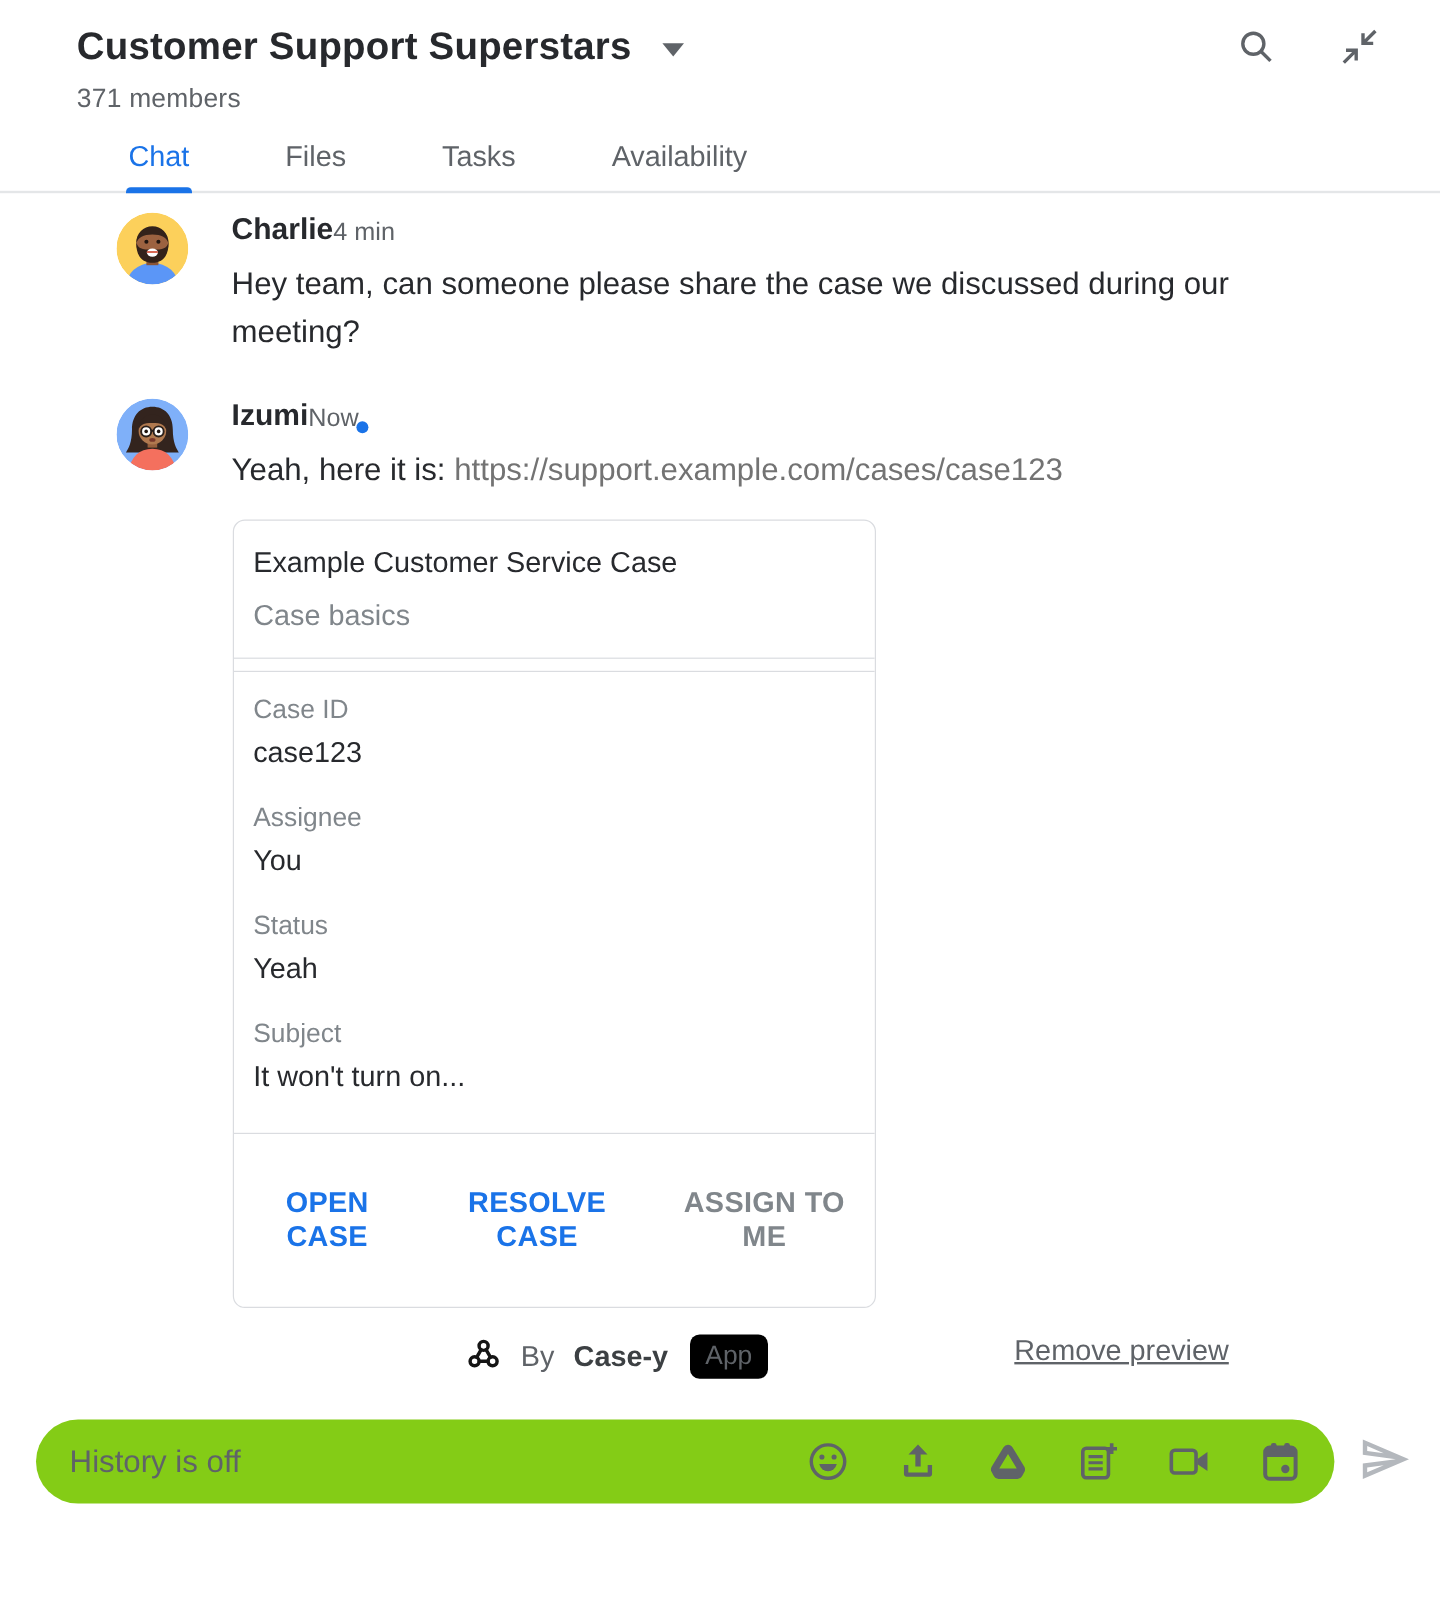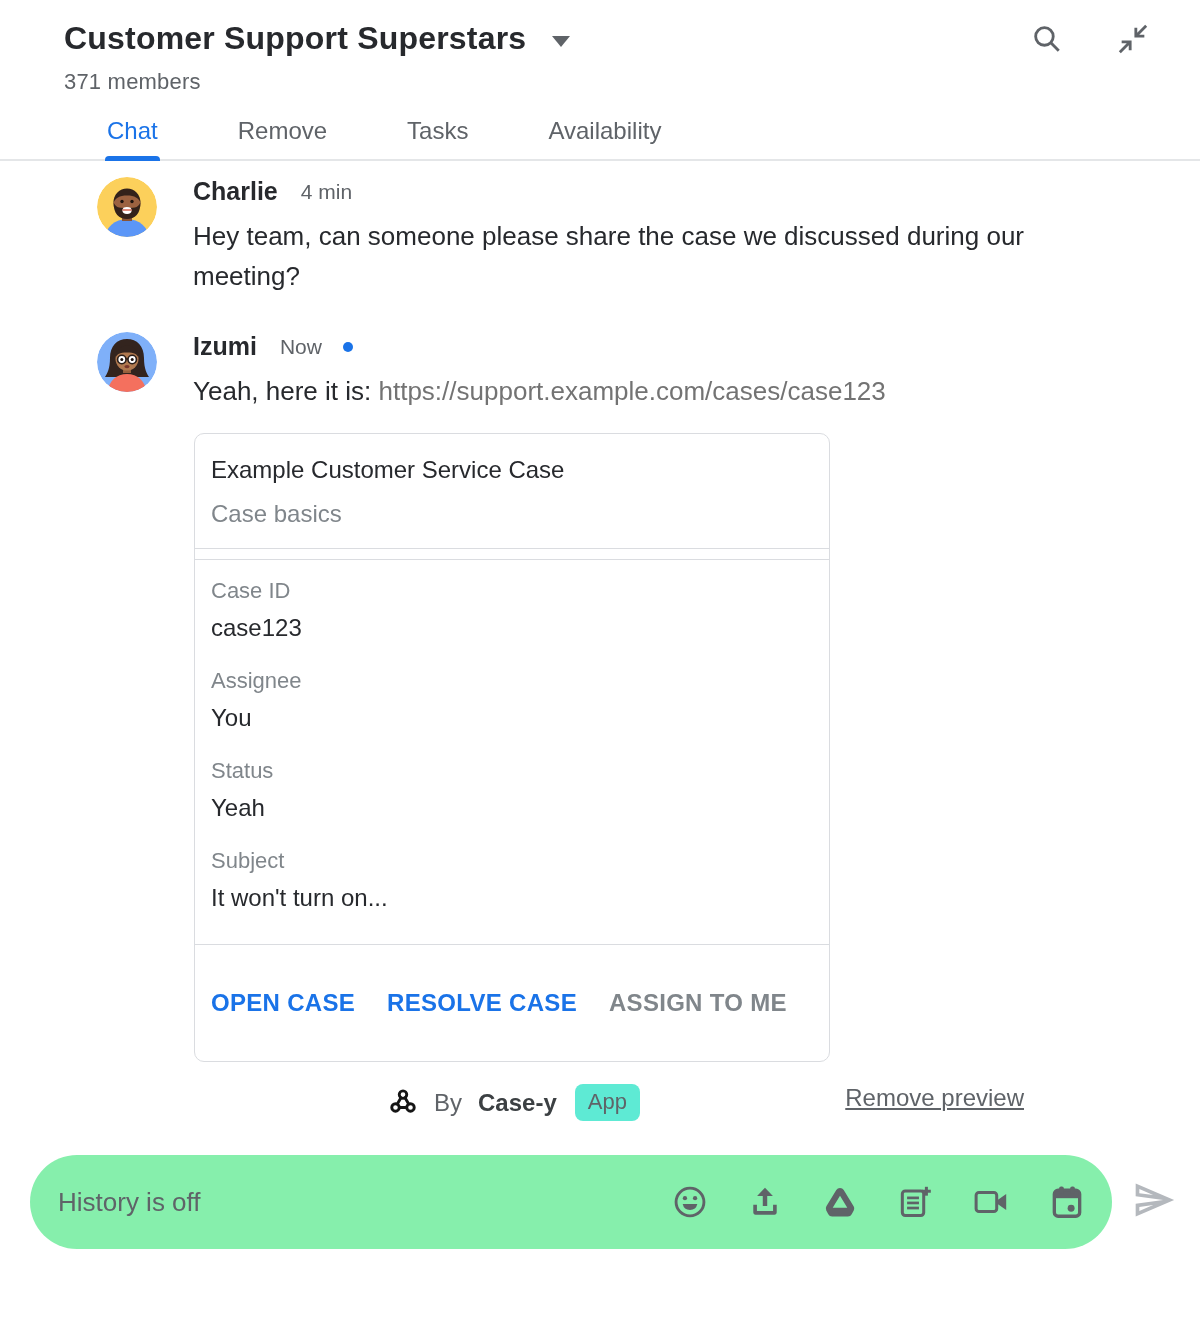--- a/index.html
+++ b/index.html
@@ -23,57 +23,57 @@
   .tab.active { color:#1a73e8; }
   .tab.active::after { content:""; position:absolute; left:-2px; right:-2px; bottom:-2px;
     height:5px; background:#1a73e8; border-radius:4px 4px 0 0; }
 
   
   .messages { padding:16px 60px 0 97px; }
   .message { display:flex; align-items:flex-start; }
   .message + .message { margin-top:36px; }
   .avatar { width:60px; height:60px; border-radius:50%; overflow:hidden; flex:none; cursor:pointer; }
   .msg-body { margin-left:36px; flex:1; min-width:0; }
-  .msg-head { display:flex; align-items:center; gap:23px; }
+  .msg-head { display:flex; align-items:flex-end; gap:0; }
   .msg-author { font-size:25px; font-weight:600; color:#27292d; }
   .msg-time { font-size:21px; color:#5f6368; }
   .online-dot { width:10px; height:10px; border-radius:50%; background:#1a73e8; margin-left:-2px; }
   .msg-text { font-size:26px; line-height:40px; margin-top:10px; color:#27292d; max-width:900px; }
   .msg-text a { color:#737373; text-decoration:none; }
 
   
   .card-wrap { padding-left:194px; margin-top:22px; }
-  .card { width:636px; border:1.5px solid #dadce0; border-radius:10px; background:#fff; overflow:hidden; }
+  .card { width:536px; border:1.5px solid #dadce0; border-radius:10px; background:#fff; overflow:hidden; }
   .card-header { padding:22px 16px 20px; }
   .card-title { font-size:24px; color:#27292d; }
   .card-subtitle { font-size:24px; color:#80868b; margin-top:16px; }
   .card-gap { height:12px; border-top:1.5px solid #dadce0; border-bottom:1.5px solid #dadce0; }
   .card-fields { padding:18px 16px 6px; }
   .field { margin-bottom:26px; }
   .field-label { font-size:22px; color:#80868b; }
   .field-value { font-size:24px; color:#27292d; margin-top:10px; }
   .card-divider { border-top:1.5px solid #dadce0; }
   .card-actions { display:flex; gap:32px; padding:44px 16px; }
   .card-btn { font-size:24px; font-weight:600; letter-spacing:.3px; background:none; border:none;
     font-family:inherit; cursor:pointer; padding:0; }
   .card-btn.primary { color:#1a73e8; }
   .card-btn.disabled { color:#80868b; cursor:default; }
 
   
   .preview-footer { width:636px; margin:22px 0 0 194px; display:flex; align-items:flex-start; }
   .pf-left { display:flex; align-items:center; gap:16px; }
   .pf-by { font-size:24px; color:#5f6368; }
   .pf-app { font-size:24px; font-weight:600; color:#3c4043; }
-  .app-badge { font-size:22px; color:#5f6368; background:#5eead4; border-radius:8px;
+  .app-badge { font-size:22px; color:#5f6368; background:#000000; border-radius:8px;
     padding:5px 13px 6px; margin-left:2px; }
   .remove-link { margin-left:auto; font-size:24px; color:#5f6368; text-decoration:underline; cursor:pointer; }
 
   
   .compose { display:flex; align-items:center; margin:34px 24px 0 30px; }
-  .compose-pill { flex:1; height:94px; background:#86efac; border-radius:48px;
+  .compose-pill { flex:1; height:70px; background:#84cc16; border-radius:48px;
     display:flex; align-items:center; padding:0 26px 0 28px; }
   .placeholder { font-size:26px; color:#5f6368; flex:1; cursor:text; }
   .compose-icons { display:flex; align-items:center; gap:37px; }
   .compose-icons svg { display:block; cursor:pointer; }
   .send-btn { margin-left:20px; cursor:pointer; }
 </style>
 </head>
 <body>
 
 <div class="header">
@@ -92,21 +92,21 @@
           <path fill="#5f6368" d="M22 3.41 16.41 9H20v2h-7V4h2v3.59L20.59 2 22 3.41zM3.41 22 9 16.41V20h2v-7H4v2h3.59L2 20.59 3.41 22z"></path>
         </svg>
       </span>
     </span>
   </div>
   <div class="members">371 members</div>
 </div>
 
 <div class="tabs-bar">
   <div class="tab active">Chat</div>
-  <div class="tab">Remove</div>
+  <div class="tab">Files</div>
   <div class="tab">Tasks</div>
   <div class="tab">Availability</div>
 </div>
 
 <div class="messages">
 
   <div class="message">
     <div class="avatar">
       <svg width="60" height="60" viewBox="0 0 60 60">
         <defs>

